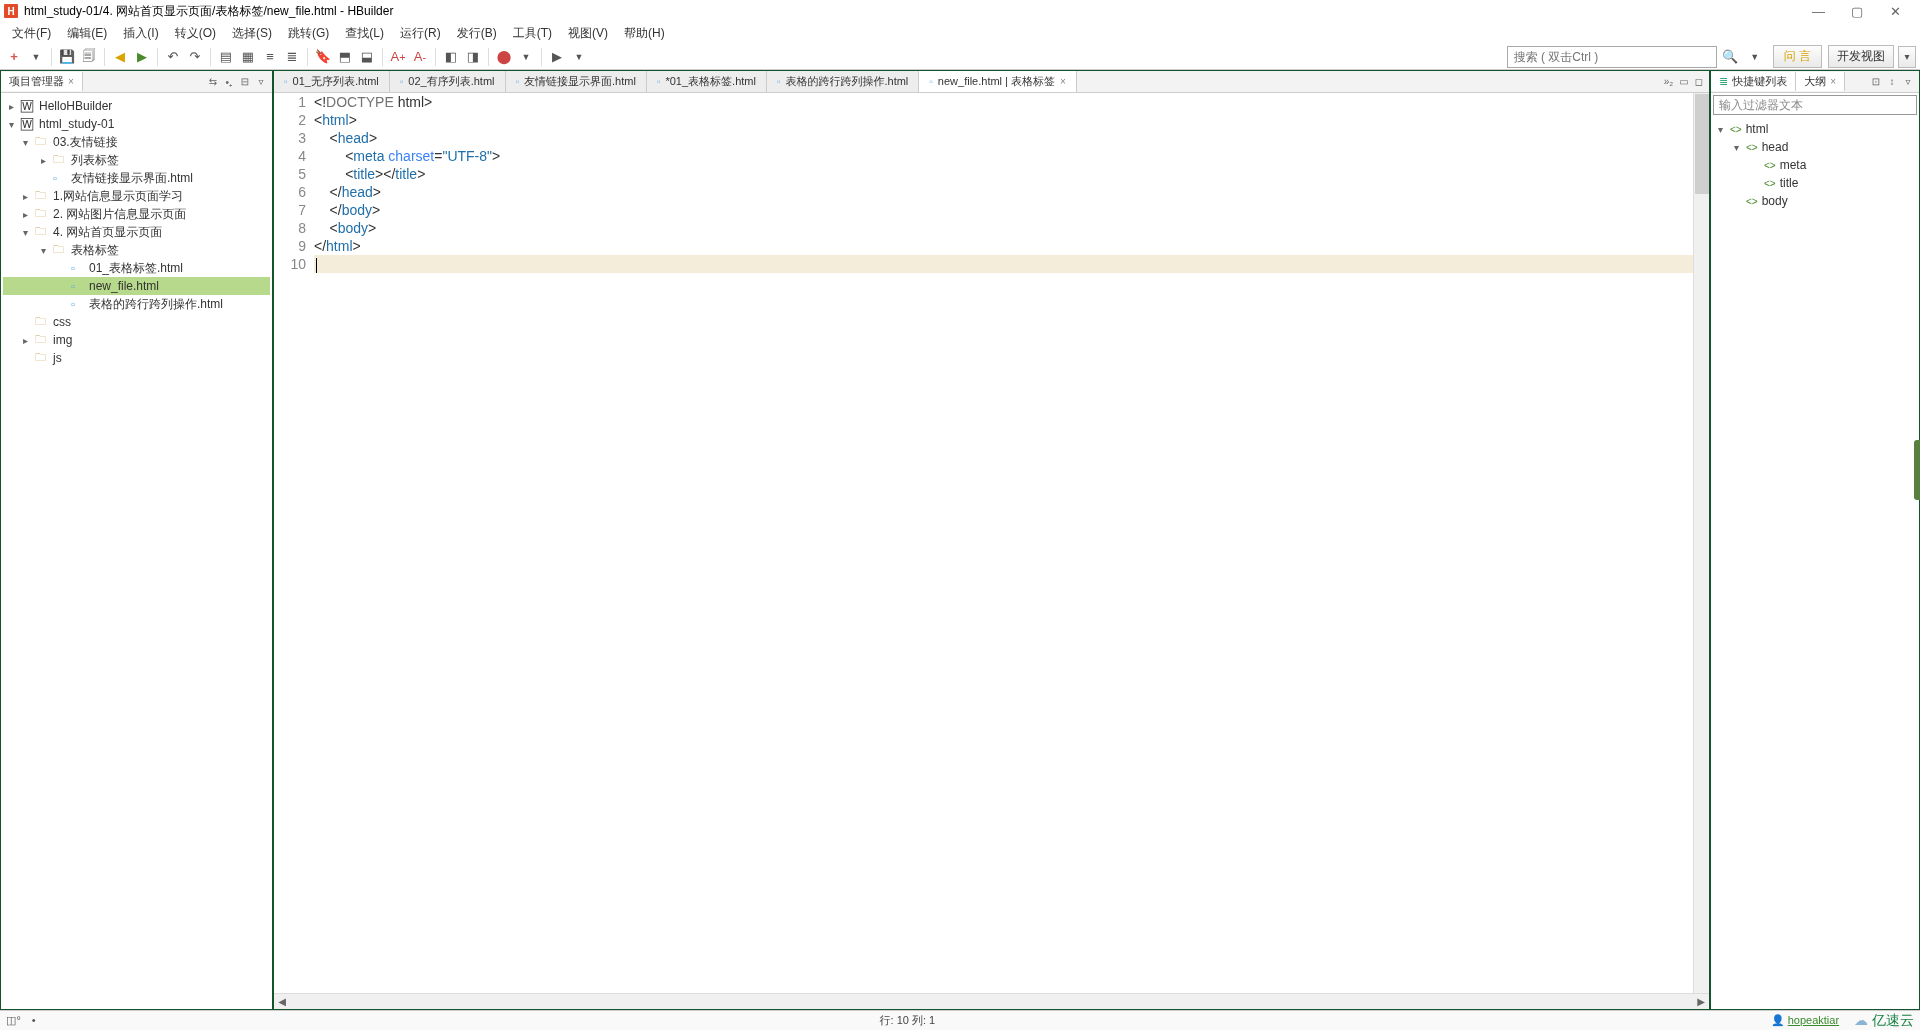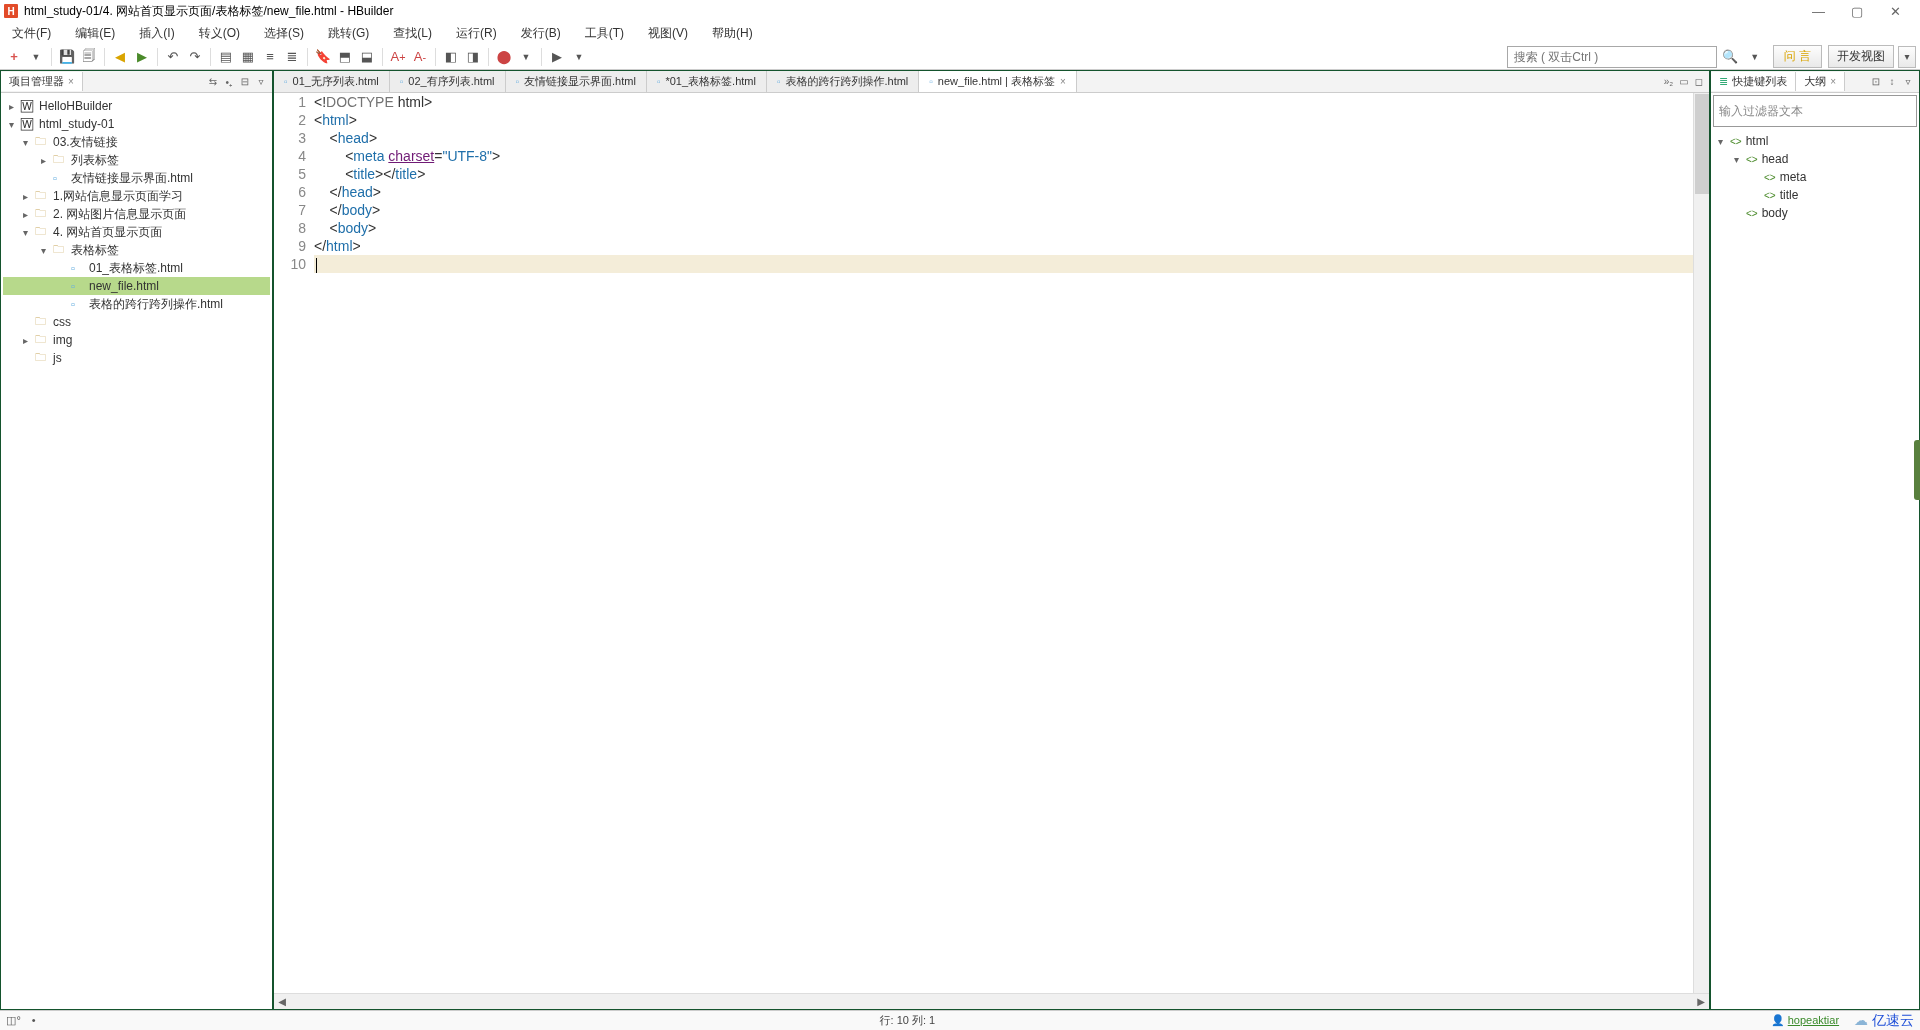--- a/index.html
+++ b/index.html
@@ -4,21 +4,21 @@
 <style>
 * { margin: 0; padding: 0; box-sizing: border-box; font-family: "Microsoft YaHei", Arial, sans-serif; }
 body { background: #fff; font-size: 12px; color: #333; overflow: hidden; width: 1920px; height: 1030px; }
 
 .titlebar { height: 22px; background: #fff; display: flex; align-items: center; padding: 0 4px; }
 .titlebar .icon-h { width: 14px; height: 14px; background: #e24b29; color: #fff; font-size: 10px; font-weight: bold; display: inline-flex; align-items: center; justify-content: center; margin-right: 6px; border-radius: 1px; }
 .titlebar .title-text { font-size: 12px; color: #000; }
 .titlebar .wincontrols { margin-left: auto; display: flex; gap: 25px; padding-right: 12px; }
 .titlebar .wincontrols span { width: 14px; height: 14px; display: inline-block; color: #666; font-size: 13px; }
 
-.menubar { height: 22px; display: flex; align-items: center; padding: 0 6px; gap: 12px; }
+.menubar { height: 22px; display: flex; align-items: center; padding: 0 6px; gap: 4px; }
 .menubar span { padding: 2px 6px; font-size: 12px; color: #333; }
 
 .toolbar { height: 26px; border-bottom: 1px solid #ccc; display: flex; align-items: center; padding: 0 4px; gap: 2px; background: #fff; }
 .toolbar .tbbtn { width: 20px; height: 20px; display: inline-flex; align-items: center; justify-content: center; font-size: 13px; color: #555; border: 1px solid transparent; }
 .toolbar .sep { width: 1px; height: 18px; background: #ddd; margin: 0 3px; }
 .toolbar .add { color: #d9534f; font-weight: bold; }
 .toolbar .arr-left { color: #d9a400; }
 .toolbar .arr-right { color: #4a8a2a; }
 .toolbar .right-group { margin-left: auto; display: flex; align-items: center; gap: 4px; }
 .toolbar .search-box { width: 210px; height: 22px; border: 1px solid #a8a8a8; padding: 0 6px; font-size: 12px; color: #14532d; background: #fff; }
@@ -61,32 +61,32 @@
 .editor-tabs .overflow { margin-left: auto; display: flex; align-items: center; gap: 2px; padding-right: 4px; }
 .editor-tabs .overflow span { font-size: 10px; color: #666; padding: 0 2px; }
 
 .code-area { flex: 1; display: flex; position: relative; font-family: Consolas, monospace; font-size: 14px; overflow: hidden; }
 .gutter { width: 40px; background: #fff; text-align: right; padding-right: 8px; color: #888; user-select: none; }
 .gutter div { height: 18px; line-height: 18px; }
 .code-lines { flex: 1; background: #fff; line-height: 18px; position: relative; }
 .code-lines .line { height: 18px; white-space: pre; }
 .code-lines .current-line { background: #f4edd9; width: 100%; }
 .tag { color: #1f6faa; }
-.attr { color: #701a75; text-decoration: underline; }
+.attr { color: #3b82f6; }
 .str { color: #1f6faa; }
 .doc { color: #737373; }
 .punct { color: #333; }
 .vscroll { width: 16px; background: #f0f0f0; border-left: 1px solid #ddd; position: relative; }
 .vscroll .thumbv { width: 14px; height: 100px; background: #cfcfcf; margin: 1px auto 0; }
 .hscroll { height: 16px; background: #f0f0f0; border-top: 1px solid #ddd; display: flex; align-items: center; }
 .hscroll .hbtn { width: 16px; height: 14px; display: inline-flex; align-items: center; justify-content: center; color: #666; font-size: 10px; }
 .hscroll .htrack { flex: 1; }
 .cursor-bar { display: inline-block; width: 1px; height: 15px; background: #000; vertical-align: middle; margin-left: 2px; }
 
-.outline-filter { border: 1px solid #999; height: 32px; margin: 2px; padding: 0 5px; font-size: 12px; color: #888; display: flex; align-items: center; }
+.outline-filter { border: 1px solid #999; height: 20px; margin: 2px; padding: 0 5px; font-size: 12px; color: #888; display: flex; align-items: center; }
 .outline-tree { padding: 3px; font-size: 12px; }
 .outline-tree .ot-item { display: flex; align-items: center; height: 18px; }
 .outline-tree .chev { width: 12px; display: inline-block; color: #666; font-size: 10px; }
 .outline-tree .oicon { color: #4a8a2a; margin-right: 4px; font-size: 10px; }
 .outline-tree .oi0 { padding-left: 4px; }
 .outline-tree .oi1 { padding-left: 20px; }
 .outline-tree .oi2 { padding-left: 38px; }
 
 .statusbar { height: 20px; border-top: 1px solid #ccc; background: #f9f9f9; display: flex; align-items: center; font-size: 11px; padding: 0 6px; }
 .statusbar .left-part span { margin-right: 8px; color: #555; }
@@ -383,17 +383,17 @@
 </div>
 
 <div class="statusbar">
   <div class="left-part">
     <span>◫°</span>
     <span>•</span>
   </div>
   <div class="center-part">行: 10 列: 1</div>
   <div class="right-part">
     <span><span class="green-dot">👤</span> <span class="user">hopeaktiar</span></span>
-    <span class="cloud">☁ <span style="color:#1d4ed8">亿速云</span></span>
+    <span class="cloud">☁ <span style="color:#15803d">亿速云</span></span>
   </div>
 </div>
 
 <div class="right-edge"></div>
 
 </body></html>

